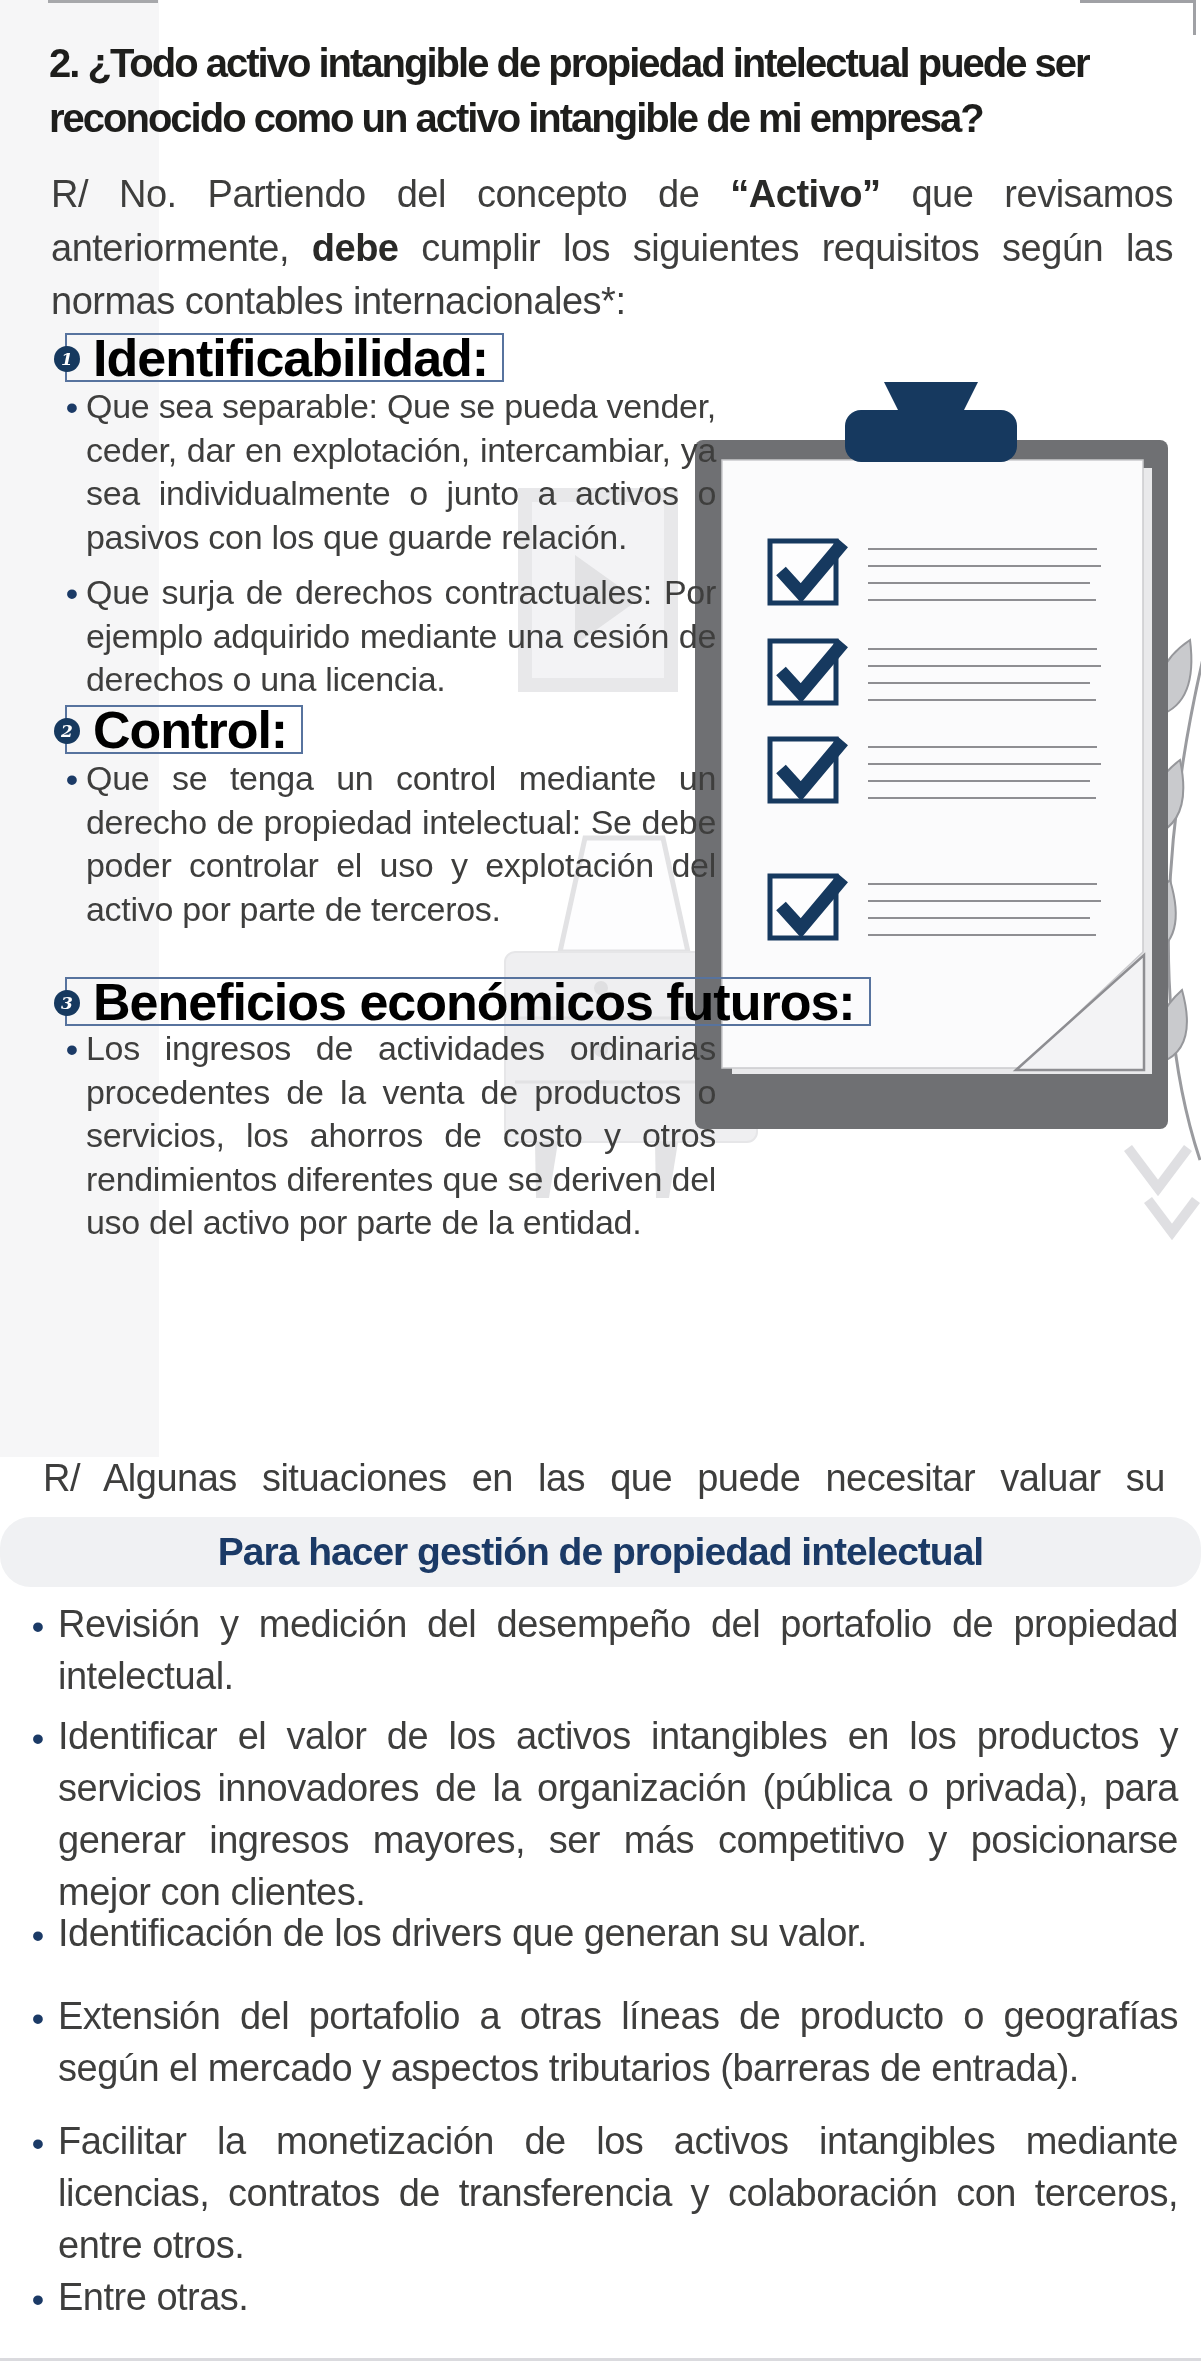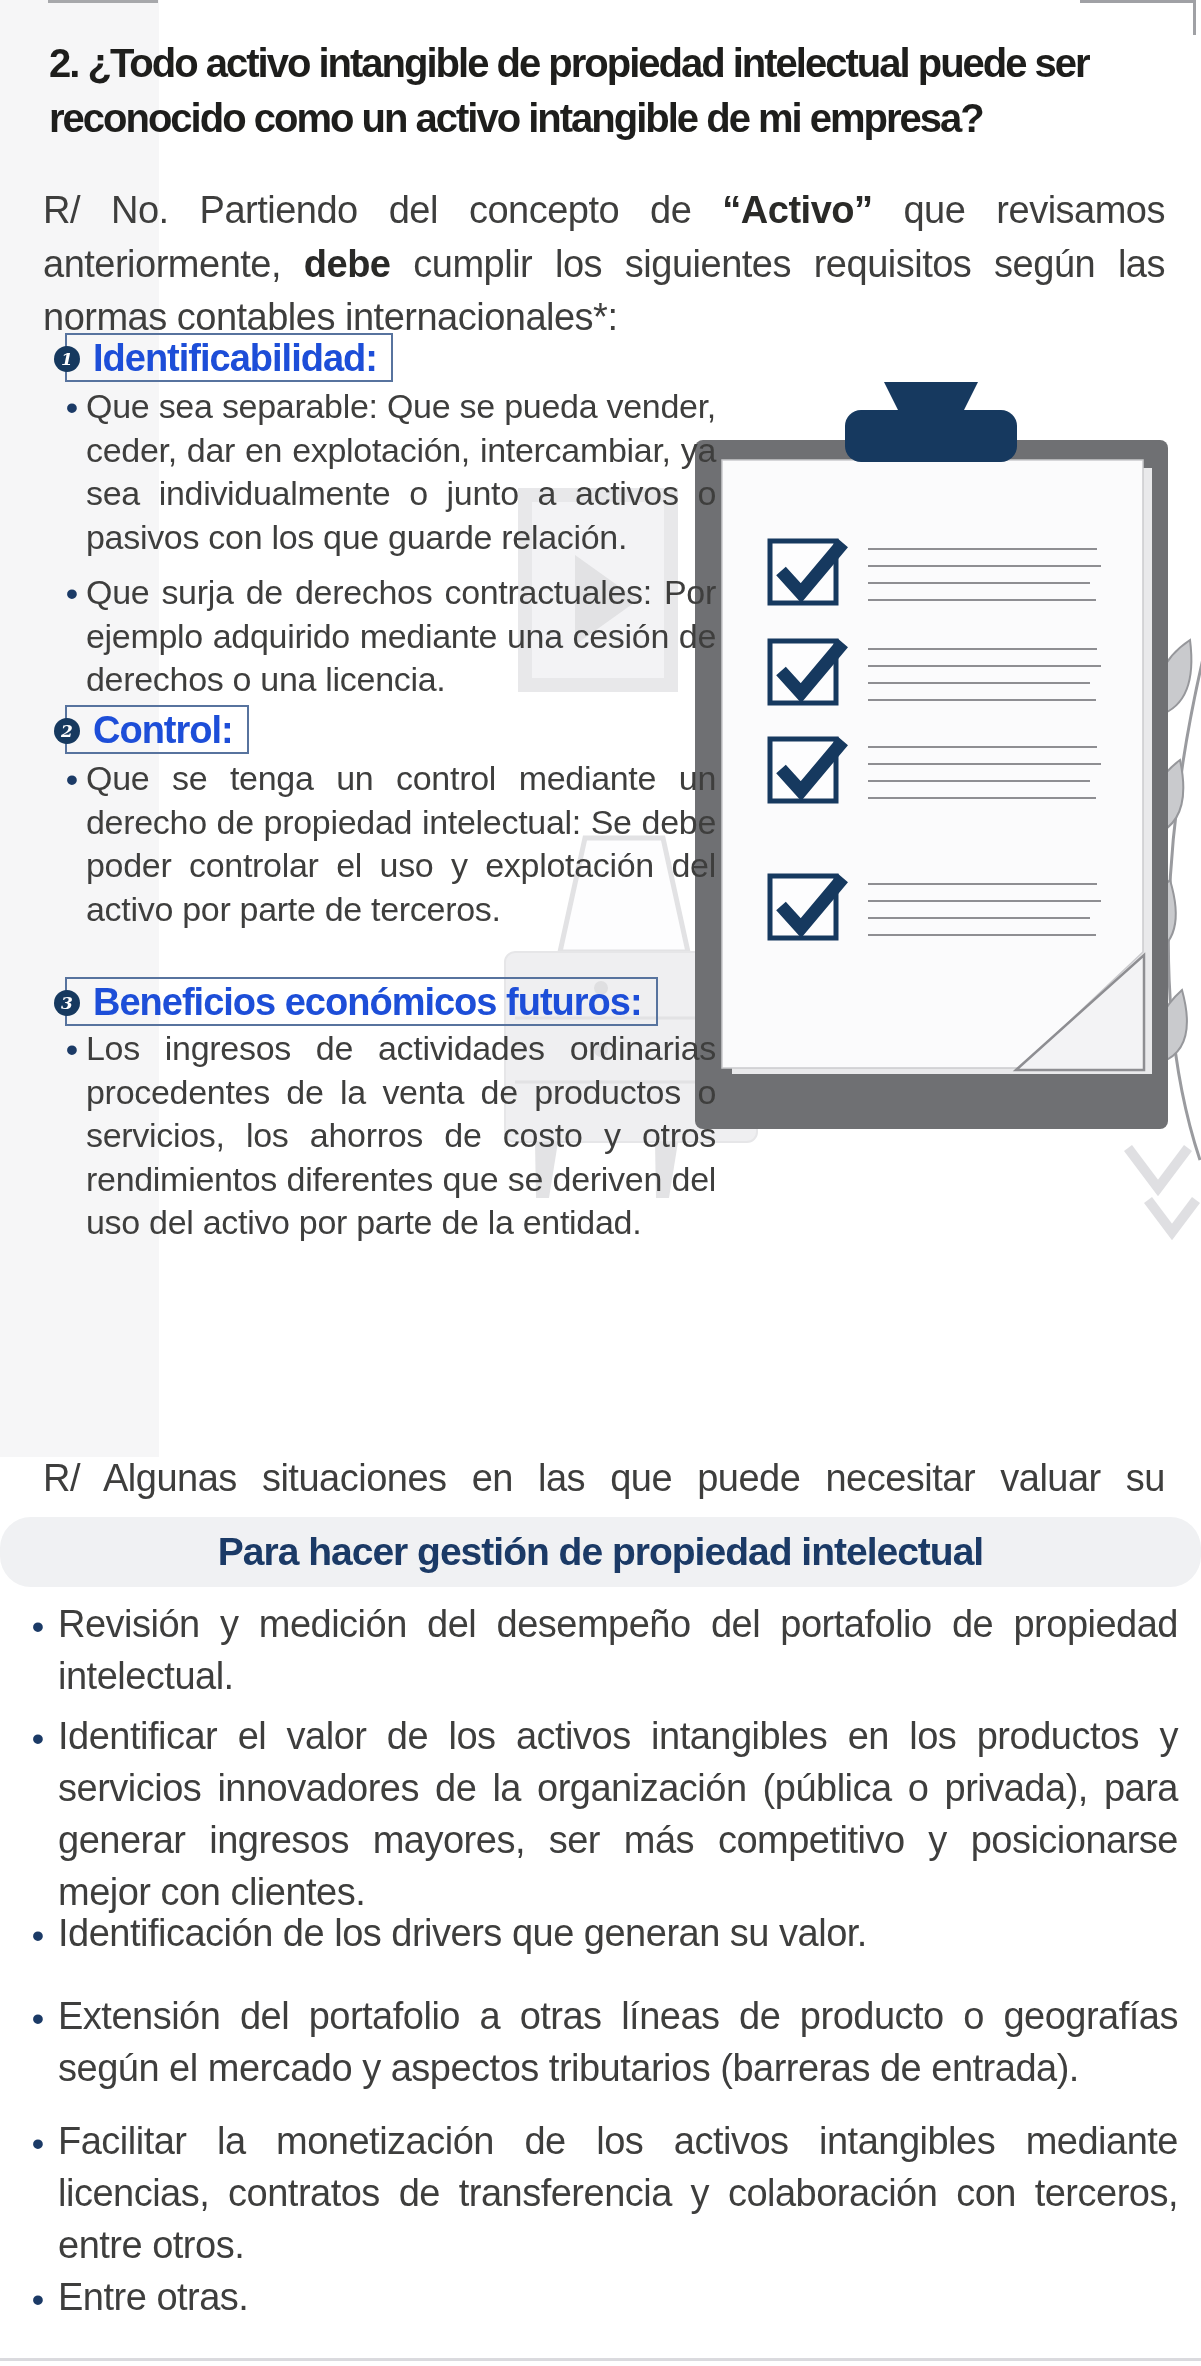--- a/index.html
+++ b/index.html
@@ -12,27 +12,27 @@
   .bottom-rule{position:absolute;left:0;top:2358px;width:1201px;height:3px;background:#dadade;}
 
   .q-title{position:absolute;color:#1e1e1c;font-weight:bold;font-size:40px;
            letter-spacing:-2px;line-height:55px;white-space:nowrap;}
   .q-title span{display:block;}
   #title2{left:49px;top:36px;}
   #title3{left:40px;top:1270px;}
 
   .para{position:absolute;left:43px;width:1122px;font-size:38px;line-height:53.5px;
         font-weight:300;color:#3e3e3d;letter-spacing:-0.5px;text-align:justify;}
-  #para1{top:146px;}
+  #para1{top:130px;margin-left:8px;}
   #para2{top:1414px;}
   .para b{font-weight:bold;color:#2a2a28;letter-spacing:-0.5px;}
 
   .sec-box{position:absolute;left:65px;height:45px;border:2px solid #57739e;
            padding:0 14px 0 26px;background:transparent;}
-  .sec-label{font-size:38px;font-weight:bold;color:#1d4ed8;line-height:46px;
+  .sec-label{font-size:52px;font-weight:bold;color:#000000;line-height:46px;
              letter-spacing:-1px;white-space:nowrap;}
   .badge{position:absolute;left:-13px;top:11px;width:26px;height:26px;border-radius:50%;
          background:#16395f;color:#ffffff;text-align:center;
          font-family:"DejaVu Serif",serif;font-style:italic;font-weight:bold;
          font-size:17px;line-height:26px;}
   #box1{top:333px;}
   #box2{top:705px;}
   #box3{top:977px;}
 
   .sbullets{position:absolute;left:66px;width:650px;}

